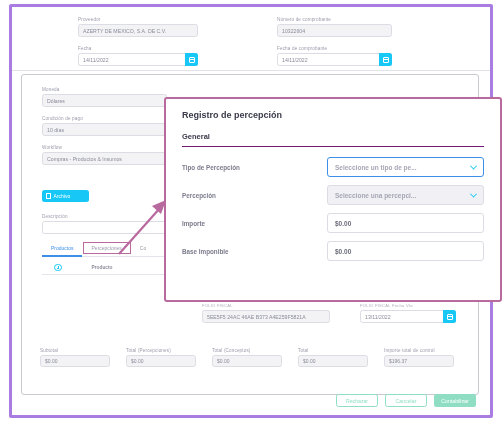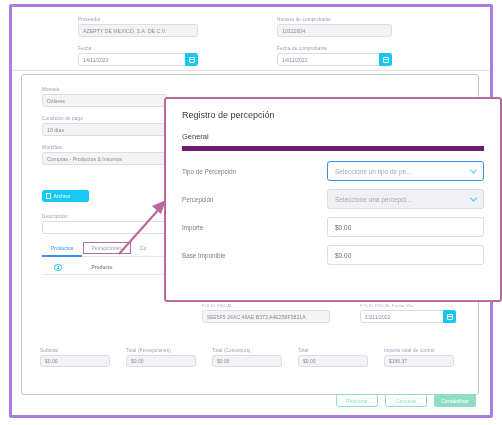--- a/index.html
+++ b/index.html
@@ -232,31 +232,32 @@
   
   #modal {
     position: absolute;
     left: 152px; top: 90px;
     width: 338px; height: 205px;
     background: #ffffff;
     border: 2.6px solid #b8699e;
     border-radius: 3px;
     padding: 11px 16px;
     z-index: 40;
+    font-weight: bold;
   }
   #modal-title {
     font-size: 9px;
     color: #3a3a4a;
     margin-bottom: 12px;
   }
   #modal-section {
     font-size: 7.5px;
     color: #3a3a4a;
     padding-bottom: 5px;
-    border-bottom: 5px solid #701a75;
+    border-bottom: 1px solid #701a75;
     margin-bottom: 10px;
   }
   .modal-row {
     display: flex;
     align-items: center;
     margin-bottom: 8px;
   }
   .modal-label {
     width: 145px;
     font-size: 6.3px;

